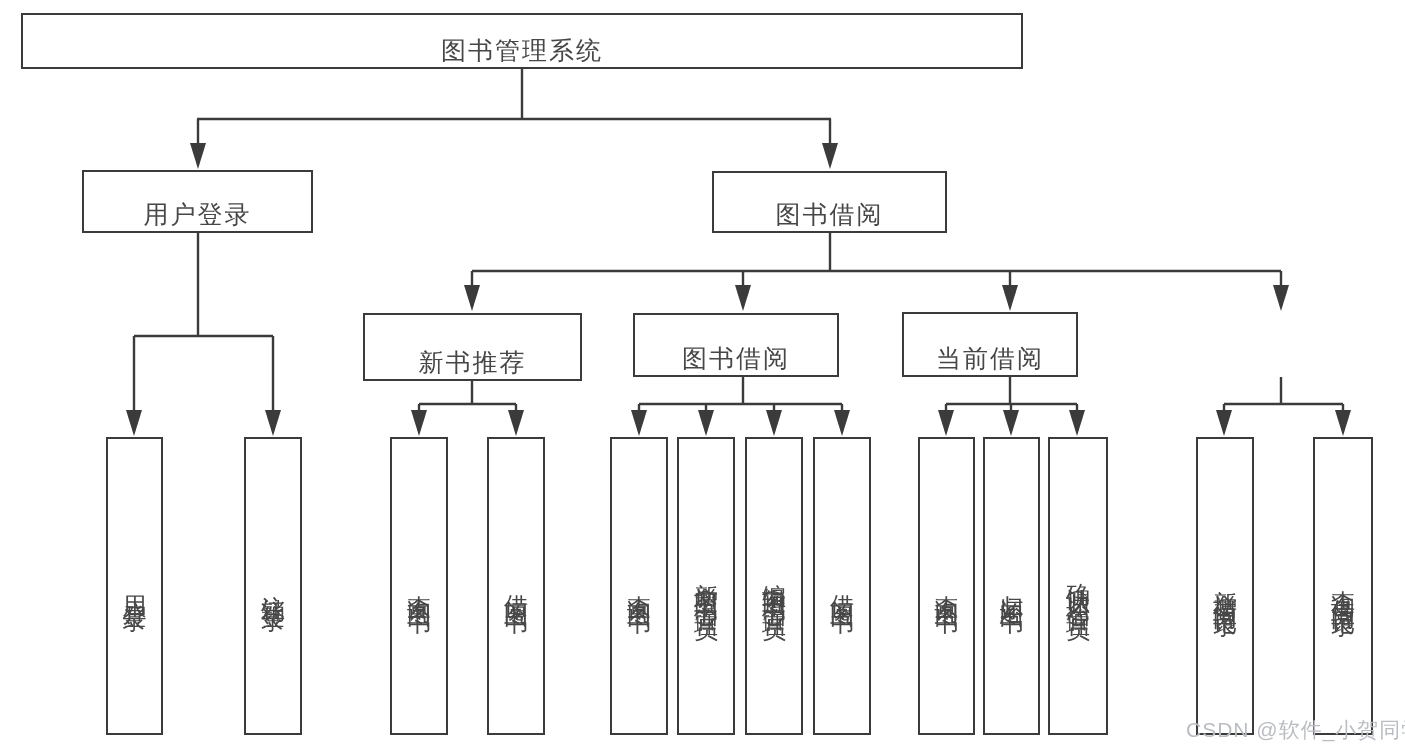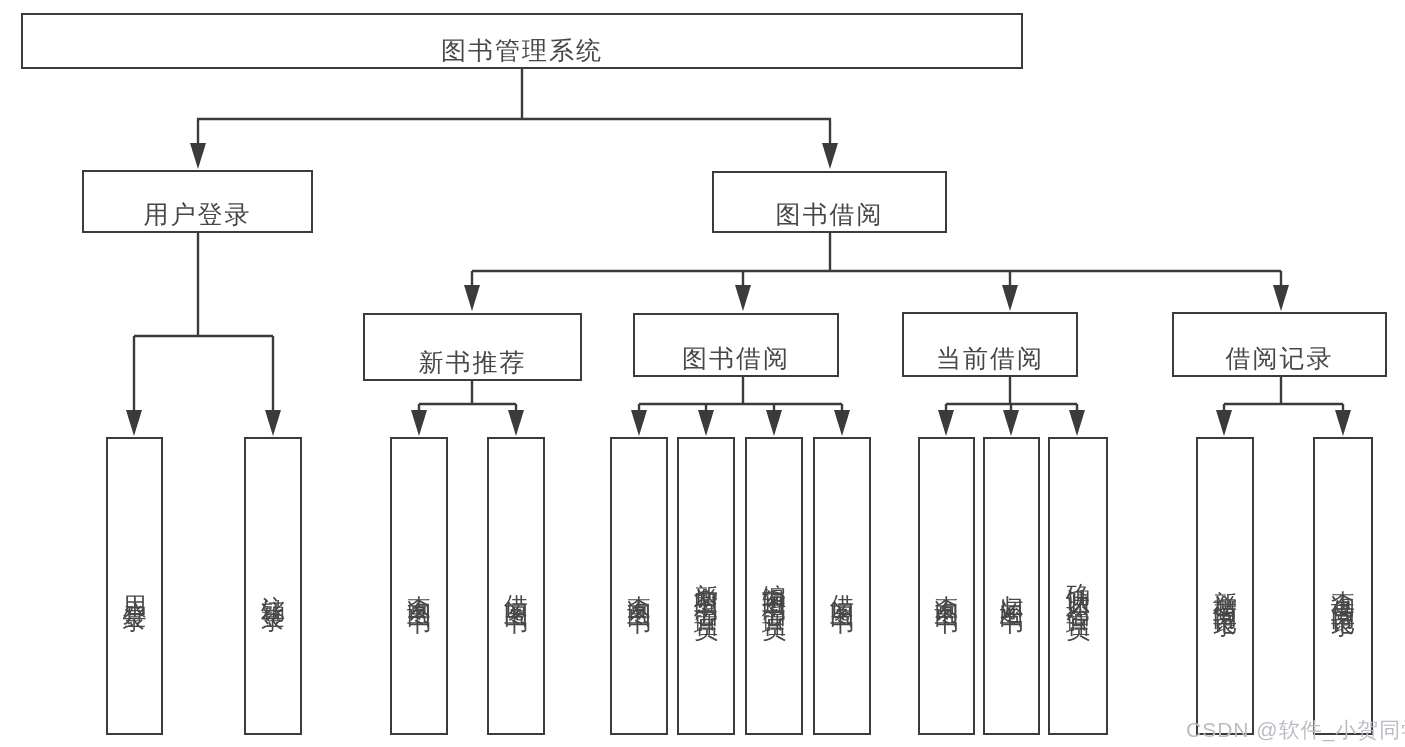--- a/index.html
+++ b/index.html
@@ -118,23 +118,20 @@
 
   <div class="box hbox" style="left:363px; top:313px; width:219px; height:68px;">
     <span>新书推荐</span>
   </div>
   <div class="box hbox" style="left:633px; top:313px; width:206px; height:64px;">
     <span>图书借阅</span>
   </div>
   <div class="box hbox" style="left:902px; top:312px; width:176px; height:65px;">
     <span>当前借阅</span>
   </div>
-  <div class="box hbox" style="left:1172px; top:312px; width:215px; height:65px;">
-    <span>借阅记录</span>
-  </div>
 
   <div class="box leaf" style="left:106px; top:437px; width:57px; height:298px;">
     <span>用户登录</span>
   </div>
   <div class="box leaf" style="left:244px; top:437px; width:58px; height:298px;">
     <span>注销登录</span>
   </div>
 
   <div class="box leaf" style="left:390px; top:437px; width:58px; height:298px;">
     <span>查询图书</span>

